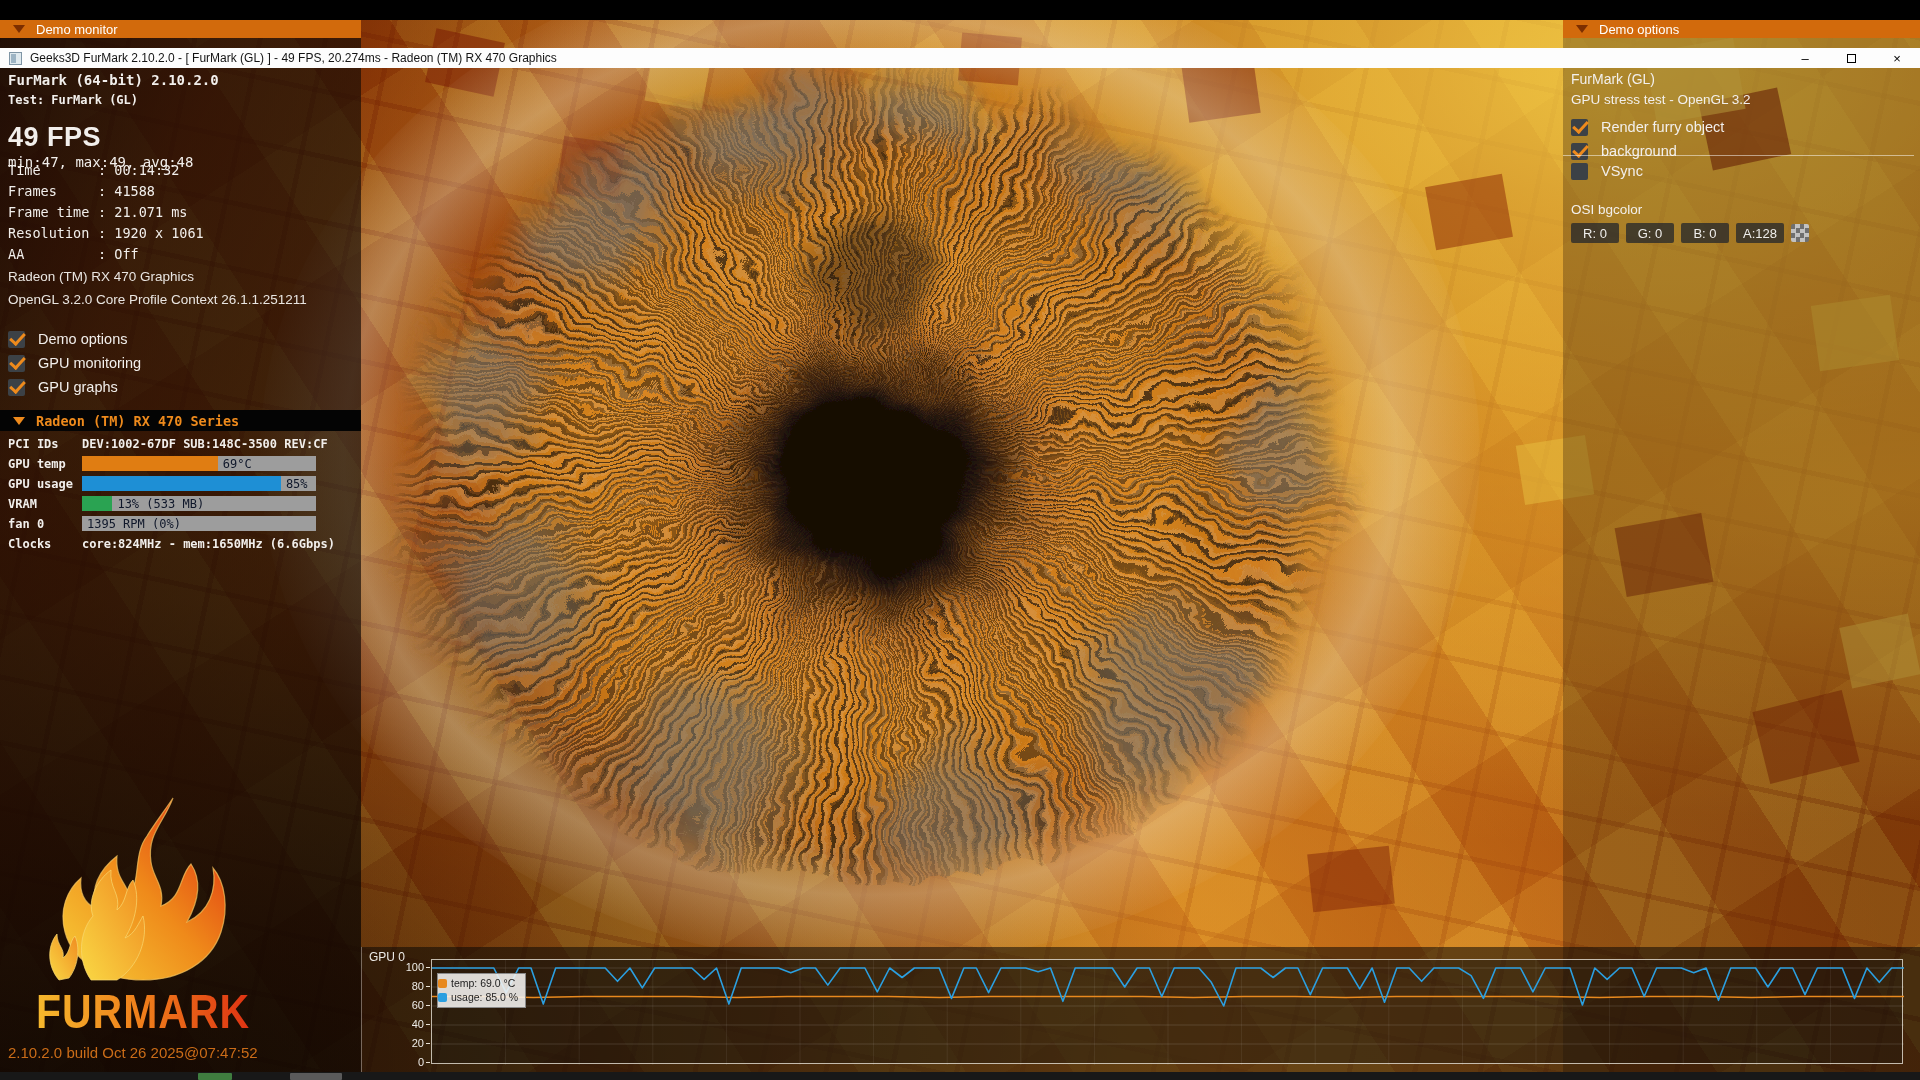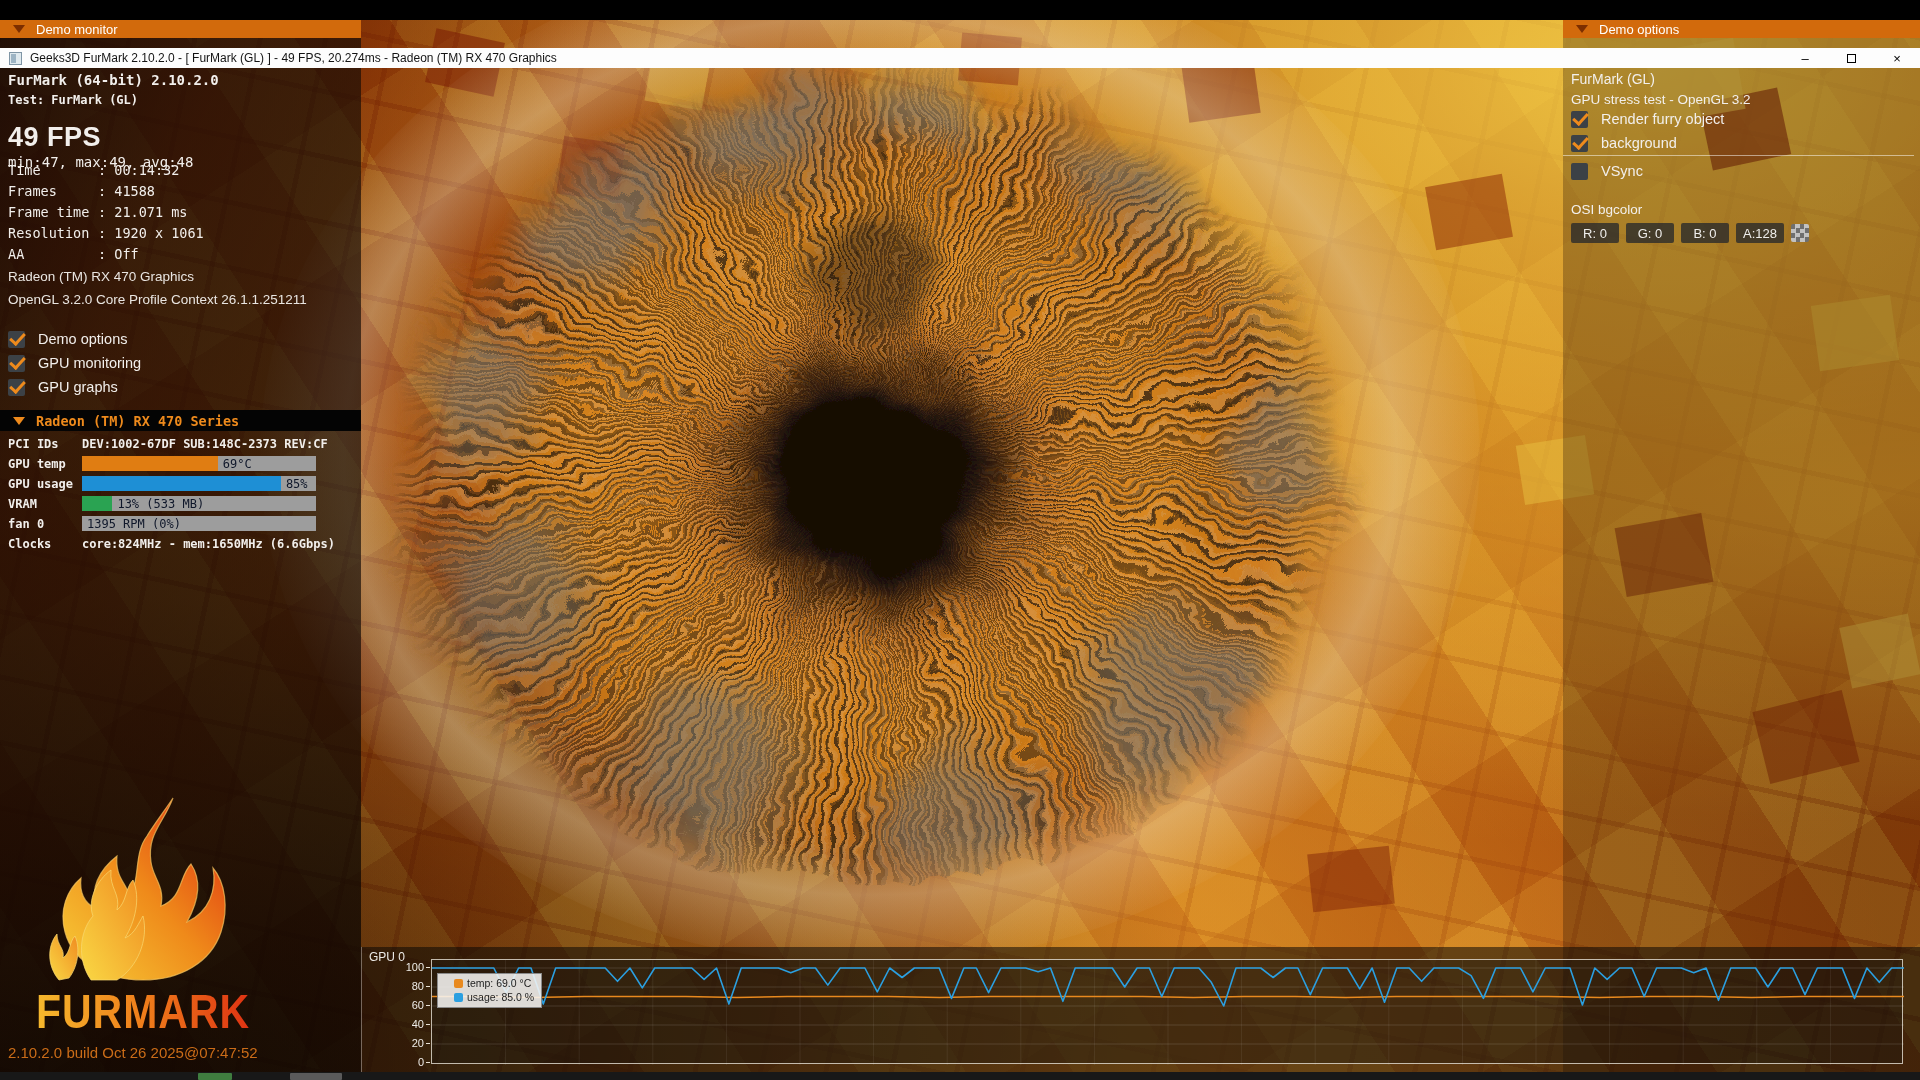--- a/index.html
+++ b/index.html
@@ -100,42 +100,42 @@
   #furmark-word{left:28px;top:964px;width:230px;text-align:center;font-size:41px;font-weight:900;letter-spacing:1px;
      transform:scaleY(1.18);transform-origin:top left;
      background:linear-gradient(90deg,#f6bd2e,#ef7b1a 52%,#dd2d12);
      -webkit-background-clip:text;background-clip:text;color:rgba(0,0,0,0);
      font-family:"Liberation Sans",sans-serif;}
   #build-line{left:8px;top:1024px;font-size:15px;color:#ca6c18;}
 
   
   #opt-title{left:8px;top:51px;font-size:14px;}
   #opt-subtitle{left:8px;top:72px;font-size:13.5px;}
-  #opt-toggles{left:8px;top:87px;}
+  #opt-toggles{left:8px;top:95px;}
   #opt-divider{left:0;top:135px;right:6px;height:1px;background:rgba(255,255,255,.5);}
   #vsync-row{left:8px;top:139px;}
   #osi-label{left:8px;top:182px;font-size:13.5px;}
   #rgba-row{left:8px;top:203px;display:flex;gap:7px;align-items:center;}
   .rgba-box{height:20px;min-width:48px;padding:0 7px;background:rgba(42,42,42,.8);border-radius:2px;
      color:#efeeec;font-size:13px;display:flex;align-items:center;justify-content:center;white-space:nowrap;}
   #alpha-swatch{width:18px;height:18px;border-radius:2px;
      background:repeating-conic-gradient(#c2c2c2 0 25%, #6f6f6f 0 50%);background-size:9px 9px;}
 
   
   #graph-strip{position:absolute;left:361px;top:947px;width:1559px;height:125px;z-index:30;
      background:rgba(10,8,6,.55);border-left:1px solid rgba(255,255,255,.35);
      font-family:"Liberation Sans",sans-serif;color:#eceae6;}
   #gpu0-label{position:absolute;left:7px;top:3px;font-size:12px;}
   #plot{position:absolute;left:69px;top:12px;width:1472px;height:105px;border:1px solid rgba(232,226,214,.8);
      background:rgba(28,22,16,.40);}
   #plot svg{position:absolute;inset:0;}
   .ytick{position:absolute;font-size:11px;text-align:right;width:30px;}
   .ytickdash{position:absolute;width:4px;height:1px;background:#e8e2d6;}
   #legend{position:absolute;left:75px;top:26px;background:rgba(246,245,243,.88);border:1px solid #8a8a8a;
-     padding:2px 7px 3px 16px;z-index:5;}
+     padding:2px 7px 3px 0;z-index:5;}
   .legrow{display:flex;align-items:center;height:14px;}
   .legswatch{width:9px;height:9px;border-radius:2px;margin-right:4px;flex:0 0 9px;}
   .legtext{font-size:10.5px;color:#222;white-space:nowrap;}
 
   
   #taskbar{position:absolute;left:0;top:1072px;width:1920px;height:8px;background:#181818;z-index:70;}
   #taskbar .titem{position:absolute;top:1px;height:7px;border-radius:1px;}
 </style>
 </head>
 <body>
@@ -222,21 +222,21 @@
         <span class="cblabel sans">GPU graphs</span>
       </div>
     </div>
   <div id="radeon-header" class="abs">
     <span class="tri"></span>
     <span class="htxt">Radeon (TM) RX 470 Series</span>
   </div>
   <div id="gpu-rows" class="abs">
       <div class="grow">
         <span class="glabel">PCI IDs</span>
-        <span class="gval">DEV:1002-67DF SUB:148C-2373 REV:CF</span>
+        <span class="gval">DEV:1002-67DF SUB:148C-3500 REV:CF</span>
       </div>
       <div class="grow">
         <span class="glabel">GPU temp</span>
         <div class="track">
           <div class="fill" style="width: 58%; background: rgb(224, 125, 18);"></div>
           <span class="mtext">69°C</span>
         </div>
       </div>
       <div class="grow">
         <span class="glabel">GPU usage</span>

